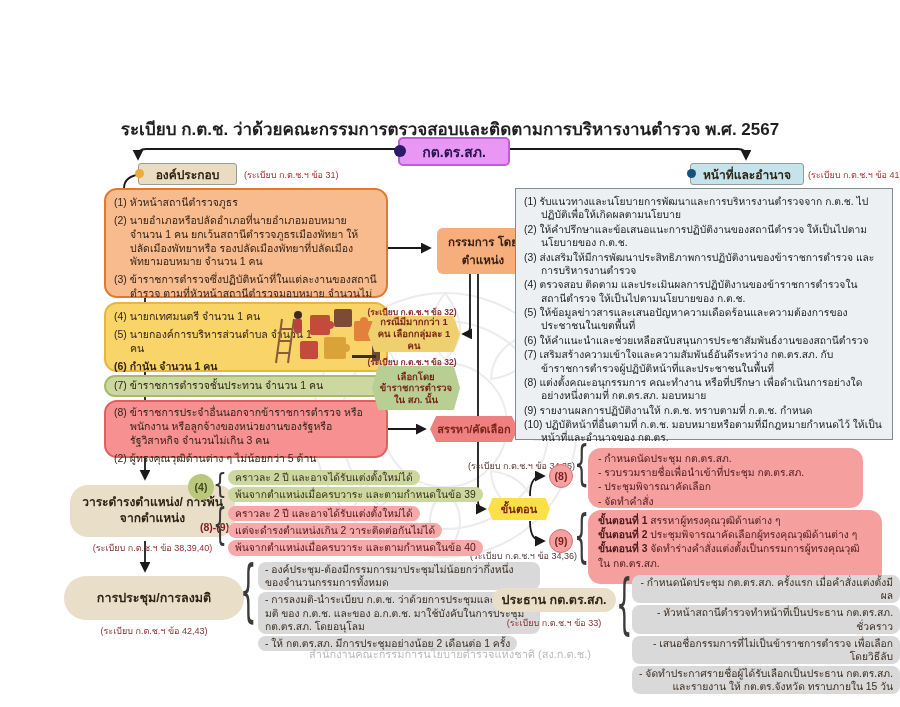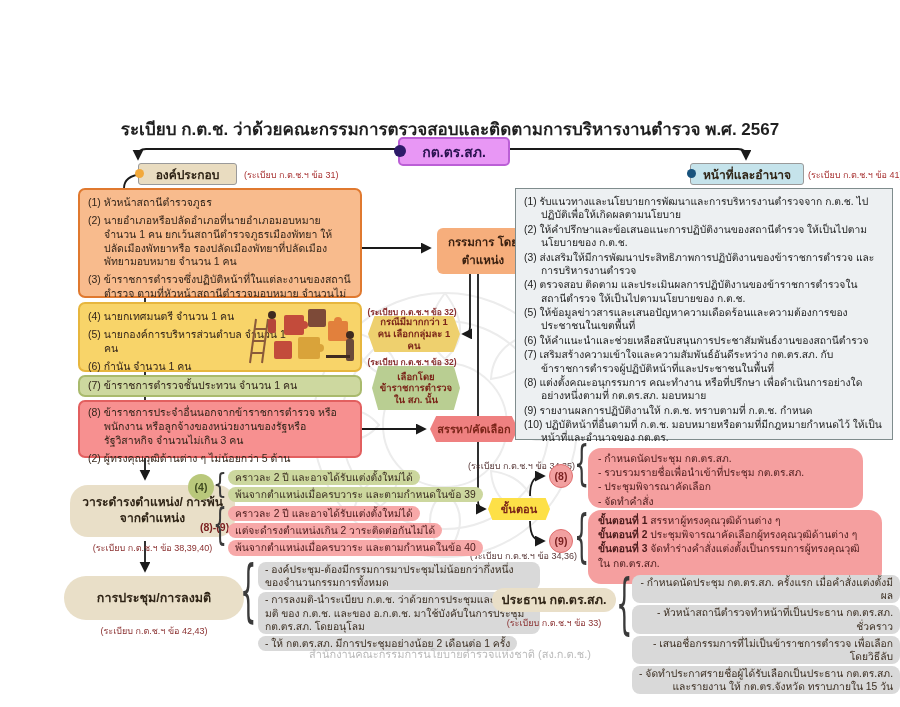--- a/index.html
+++ b/index.html
@@ -10,21 +10,21 @@
   .wm{position:absolute;left:0;top:0;z-index:0;}
   .node{z-index:2;box-sizing:border-box;}
   .title{font-weight:bold;font-size:17px;color:#1f1f1f;text-align:center;z-index:2;}
   .center-node{background:#e897f5;border:2px solid #bb5fd6;border-radius:5px;display:flex;align-items:center;
                justify-content:center;font-weight:bold;font-size:14px;color:#2a1250;z-index:2;}
   .dot{border-radius:50%;display:inline-block;position:absolute;}
   .seclabel{border:1px solid #9a9a9a;border-radius:3px;display:flex;align-items:center;justify-content:center;
             font-weight:bold;font-size:12px;color:#2f2416;z-index:2;}
   .ref{color:#a83232;font-size:9px;z-index:2;white-space:nowrap;}
   .refdark{color:#8a3030;font-size:8.5px;font-weight:bold;z-index:2;white-space:nowrap;text-align:center;}
-  .cbox{border-radius:7px;padding:6px 8px;font-size:10.5px;line-height:1.32;color:#33251a;z-index:2;box-sizing:border-box;}
+  .cbox{border-radius:13px;padding:6px 8px;font-size:10.5px;line-height:1.32;color:#33251a;z-index:2;box-sizing:border-box;margin-left:26px;}
   .cbox .it{padding-left:16px;text-indent:-16px;margin-bottom:4px;}
   .cbox .it:last-child{margin-bottom:0;}
   .dutybox{background:#edf0f2;border:1.5px solid #7f8c8d;padding:6px 8px;font-size:10.3px;line-height:1.3;
            color:#222;z-index:2;box-sizing:border-box;}
   .dutybox .it{padding-left:17px;text-indent:-17px;margin-bottom:1px;}
   .hex{clip-path:polygon(7% 0%,93% 0%,100% 50%,93% 100%,7% 100%,0% 50%);display:flex;flex-direction:column;
        align-items:center;justify-content:center;text-align:center;font-weight:bold;color:#7a2418;z-index:2;box-sizing:border-box;}
   .badge{border-radius:50%;display:flex;align-items:center;justify-content:center;font-weight:bold;z-index:2;box-sizing:border-box;}
   .pillcol{display:flex;flex-direction:column;align-items:flex-start;gap:2px;z-index:2;}
   .pill{border-radius:8px;padding:1px 7px;font-size:10.3px;line-height:1.28;color:#3a2d20;}
@@ -95,21 +95,21 @@
 
   <div class="abs cbox node" style="left:78px;top:188px;width:284px;height:110px;background:#f8bb8d;border:2px solid #e0792f;">
     <div class="it">(1) หัวหน้าสถานีตำรวจภูธร</div>
     <div class="it">(2) นายอำเภอหรือปลัดอำเภอที่นายอำเภอมอบหมาย จำนวน 1 คน ยกเว้นสถานีตำรวจภูธรเมืองพัทยา ให้ปลัดเมืองพัทยาหรือ รองปลัดเมืองพัทยาที่ปลัดเมืองพัทยามอบหมาย จำนวน 1 คน</div>
     <div class="it">(3) ข้าราชการตำรวจซึ่งปฏิบัติหน้าที่ในแต่ละงานของสถานีตำรวจ ตามที่หัวหน้าสถานีตำรวจมอบหมาย จำนวนไม่เกิน 4 คน</div>
   </div>
 
   <div class="abs cbox node" style="left:78px;top:302px;width:284px;height:70px;background:#f8d469;border:2px solid #e7b63e;">
     <div class="it" style="width:170px;">(4) นายกเทศมนตรี จำนวน 1 คน</div>
     <div class="it" style="width:190px;">(5) นายกองค์การบริหารส่วนตำบล จำนวน 1 คน</div>
-    <div class="it" style="width:170px;">(6) กำนัน จำนวน 1 คน</div>
+    <div class="it" style="width:170px;font-weight:bold;">(6) กำนัน จำนวน 1 คน</div>
     <svg style="position:absolute;right:3px;top:3px;" width="115" height="60">
       <g>
         <line x1="14" y1="12" x2="8" y2="56" stroke="#8a5a3a" stroke-width="2"></line>
         <line x1="26" y1="12" x2="20" y2="56" stroke="#8a5a3a" stroke-width="2"></line>
         <line x1="12" y1="22" x2="24" y2="22" stroke="#8a5a3a" stroke-width="2"></line>
         <line x1="11" y1="34" x2="22" y2="34" stroke="#8a5a3a" stroke-width="2"></line>
         <line x1="10" y1="46" x2="21" y2="46" stroke="#8a5a3a" stroke-width="2"></line>
         <rect x="42" y="8" width="20" height="20" rx="2" fill="#c34b3b"></rect>
         <circle cx="62" cy="18" r="4" fill="#c34b3b"></circle>
         <rect x="66" y="2" width="18" height="18" rx="2" fill="#7d4a38"></rect>

